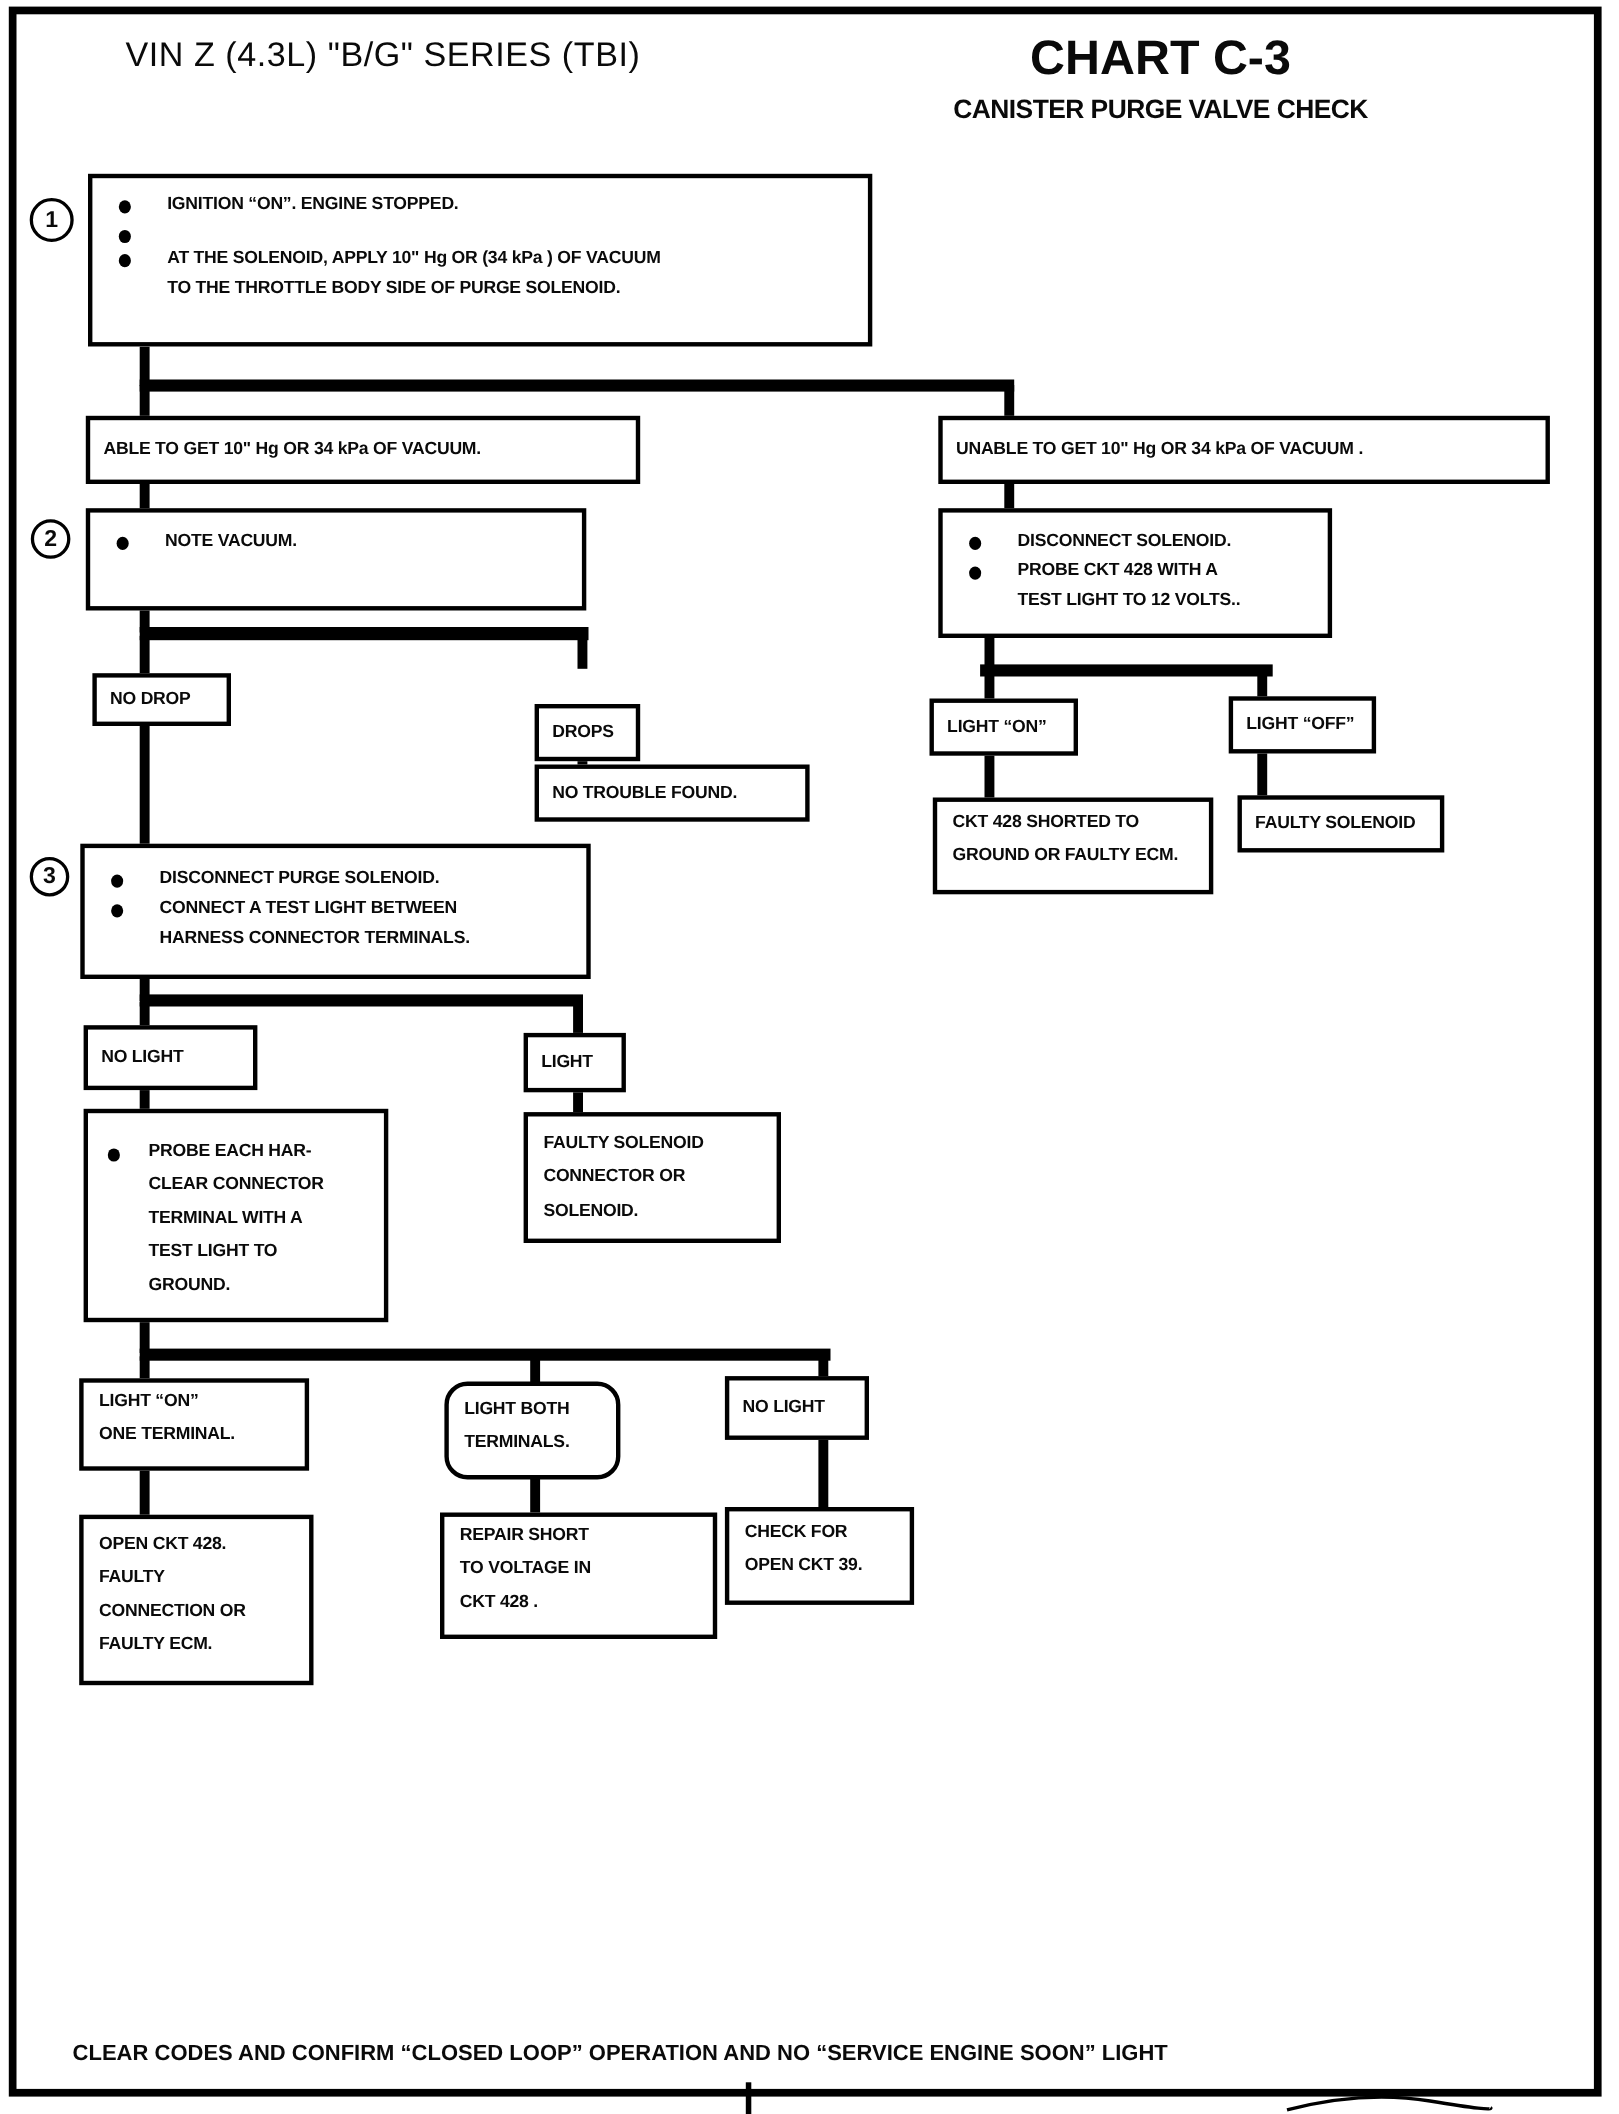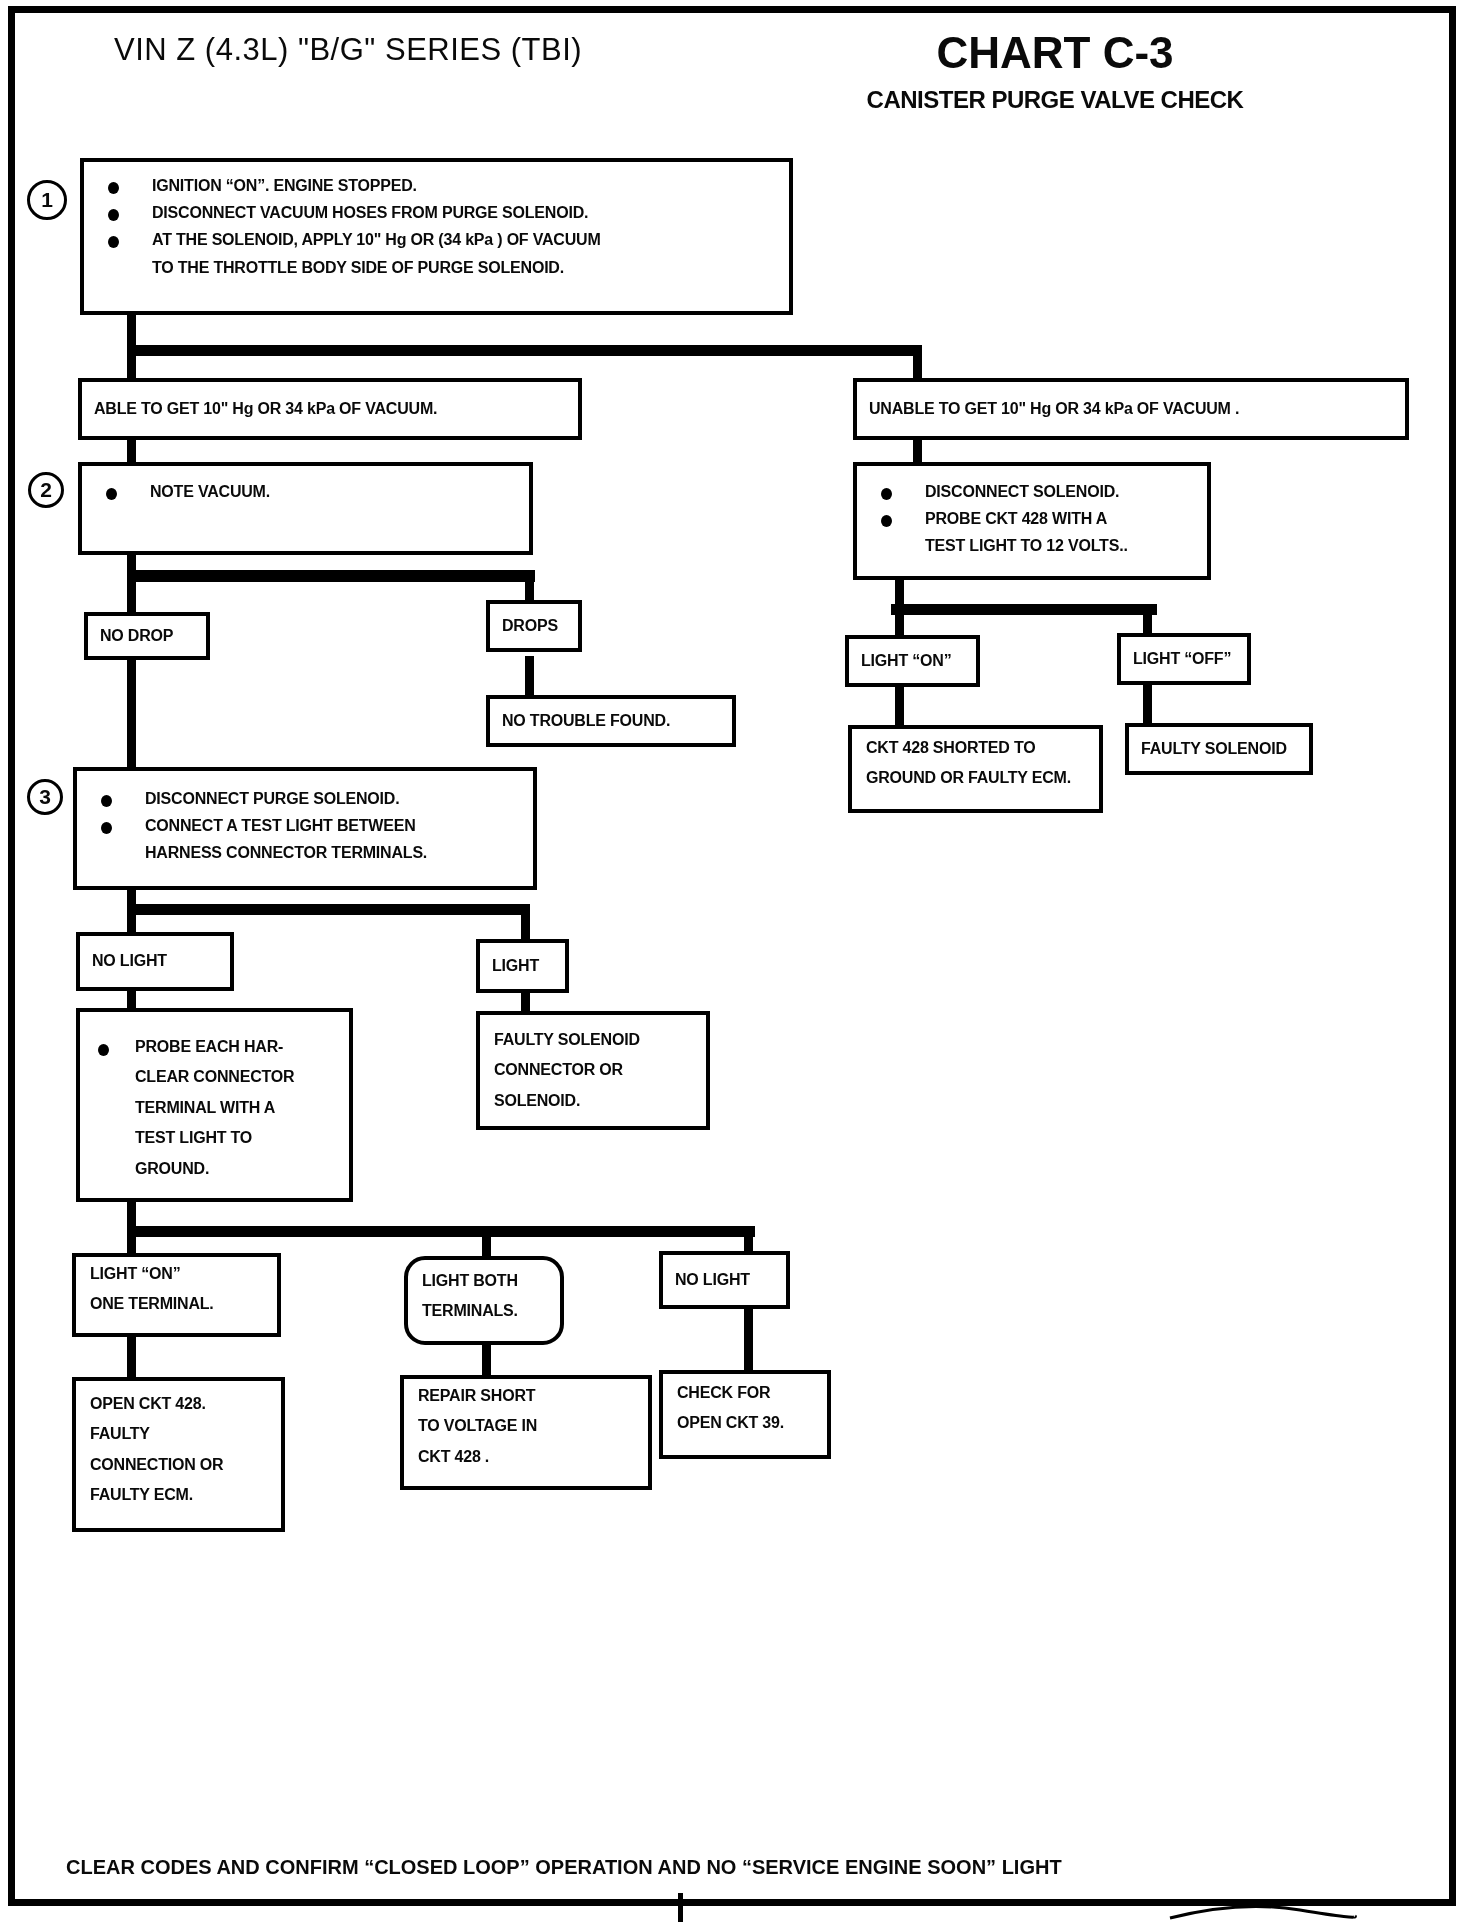--- a/index.html
+++ b/index.html
@@ -102,21 +102,20 @@
   <div class="line" style="left:895px;top:685px;width:9px;height:42px;"></div>
   <div class="line" style="left:1143px;top:683px;width:9px;height:42px;"></div>
 
   <div class="node bullets" style="left:80px;top:158px;width:713px;height:157px;">
     <div class="brow">
       <div class="bdot"></div>
       <div class="btxt">IGNITION “ON”.  ENGINE STOPPED.</div>
     </div>
     <div class="brow">
       <div class="bdot"></div>
-      <div class="btxt">DISCONNECT  VACUUM HOSES FROM PURGE  SOLENOID.</div>
     </div>
     <div class="brow">
       <div class="bdot"></div>
       <div class="btxt">AT THE SOLENOID,  APPLY 10" Hg OR (34 kPa ) OF VACUUM
 TO THE THROTTLE BODY SIDE OF PURGE SOLENOID.</div>
     </div>
   </div>
 
   <div class="node vcenter" style="left:78px;top:378px;width:504px;height:62px;">
     <span class="lbl">ABLE TO GET 10" Hg OR 34 kPa OF VACUUM.</span>
@@ -140,21 +139,21 @@
     <div class="brow">
       <div class="bdot"></div>
       <div class="btxt">PROBE CKT 428 WITH A
 TEST LIGHT TO 12 VOLTS..</div>
     </div>
   </div>
 
   <div class="node vcenter" style="left:84px;top:612px;width:126px;height:48px;">
     <span class="lbl">NO DROP</span>
   </div>
-  <div class="node vcenter" style="left:486px;top:600px;width:96px;height:52px;">
+  <div class="node vcenter" style="left:486px;top:640px;width:96px;height:52px;">
     <span class="lbl">DROPS</span>
   </div>
   <div class="node vcenter" style="left:486px;top:695px;width:250px;height:52px;">
     <span class="lbl">NO TROUBLE FOUND.</span>
   </div>
 
   <div class="node vcenter" style="left:845px;top:635px;width:135px;height:52px;">
     <span class="lbl">LIGHT “ON”</span>
   </div>
   <div class="node vcenter" style="left:1117px;top:633px;width:134px;height:52px;">

